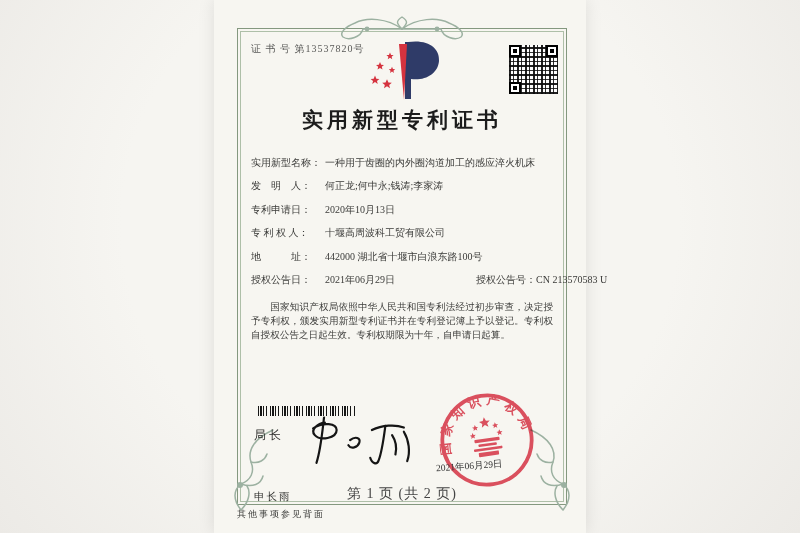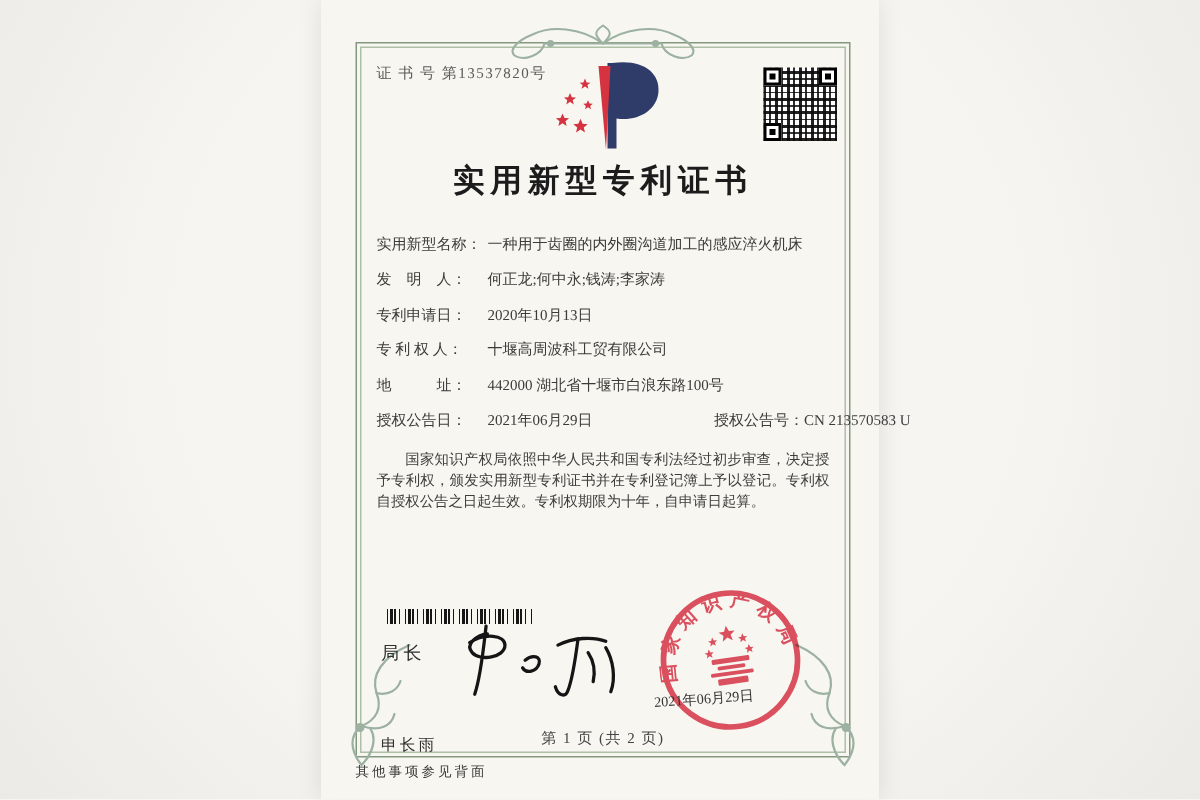--- a/index.html
+++ b/index.html
@@ -59,21 +59,21 @@
   .director-name{left:16px;top:421px;font-size:10.5px;letter-spacing:2px;color:#2e2e2c;margin-top:40px;}
   .signature{left:60px;top:382px;}
   .seal{
     left:201px;top:363px;width:96px;height:96px;
     transform:rotate(-8deg);opacity:.88;mix-blend-mode:multiply;
   }
   .seal-date{
     left:198px;top:431px;font-size:9.5px;color:#333;transform:rotate(-4deg);
     white-space:nowrap;z-index:1;
   }
-  .page-note{left:0;top:456px;width:100%;text-align:center;font-size:10px;color:#444;letter-spacing:1px;}
+  .page-note{left:0;top:456px;width:100%;text-align:center;font-size:14px;color:#444;letter-spacing:1px;}
   .back-note{
     left:237px;top:508px;width:328px;text-align:left;
     font-size:9px;letter-spacing:2px;color:#3a3a38;
   }
 </style>
 </head>
 <body>
 
 <div class="abs paper"></div>
 

